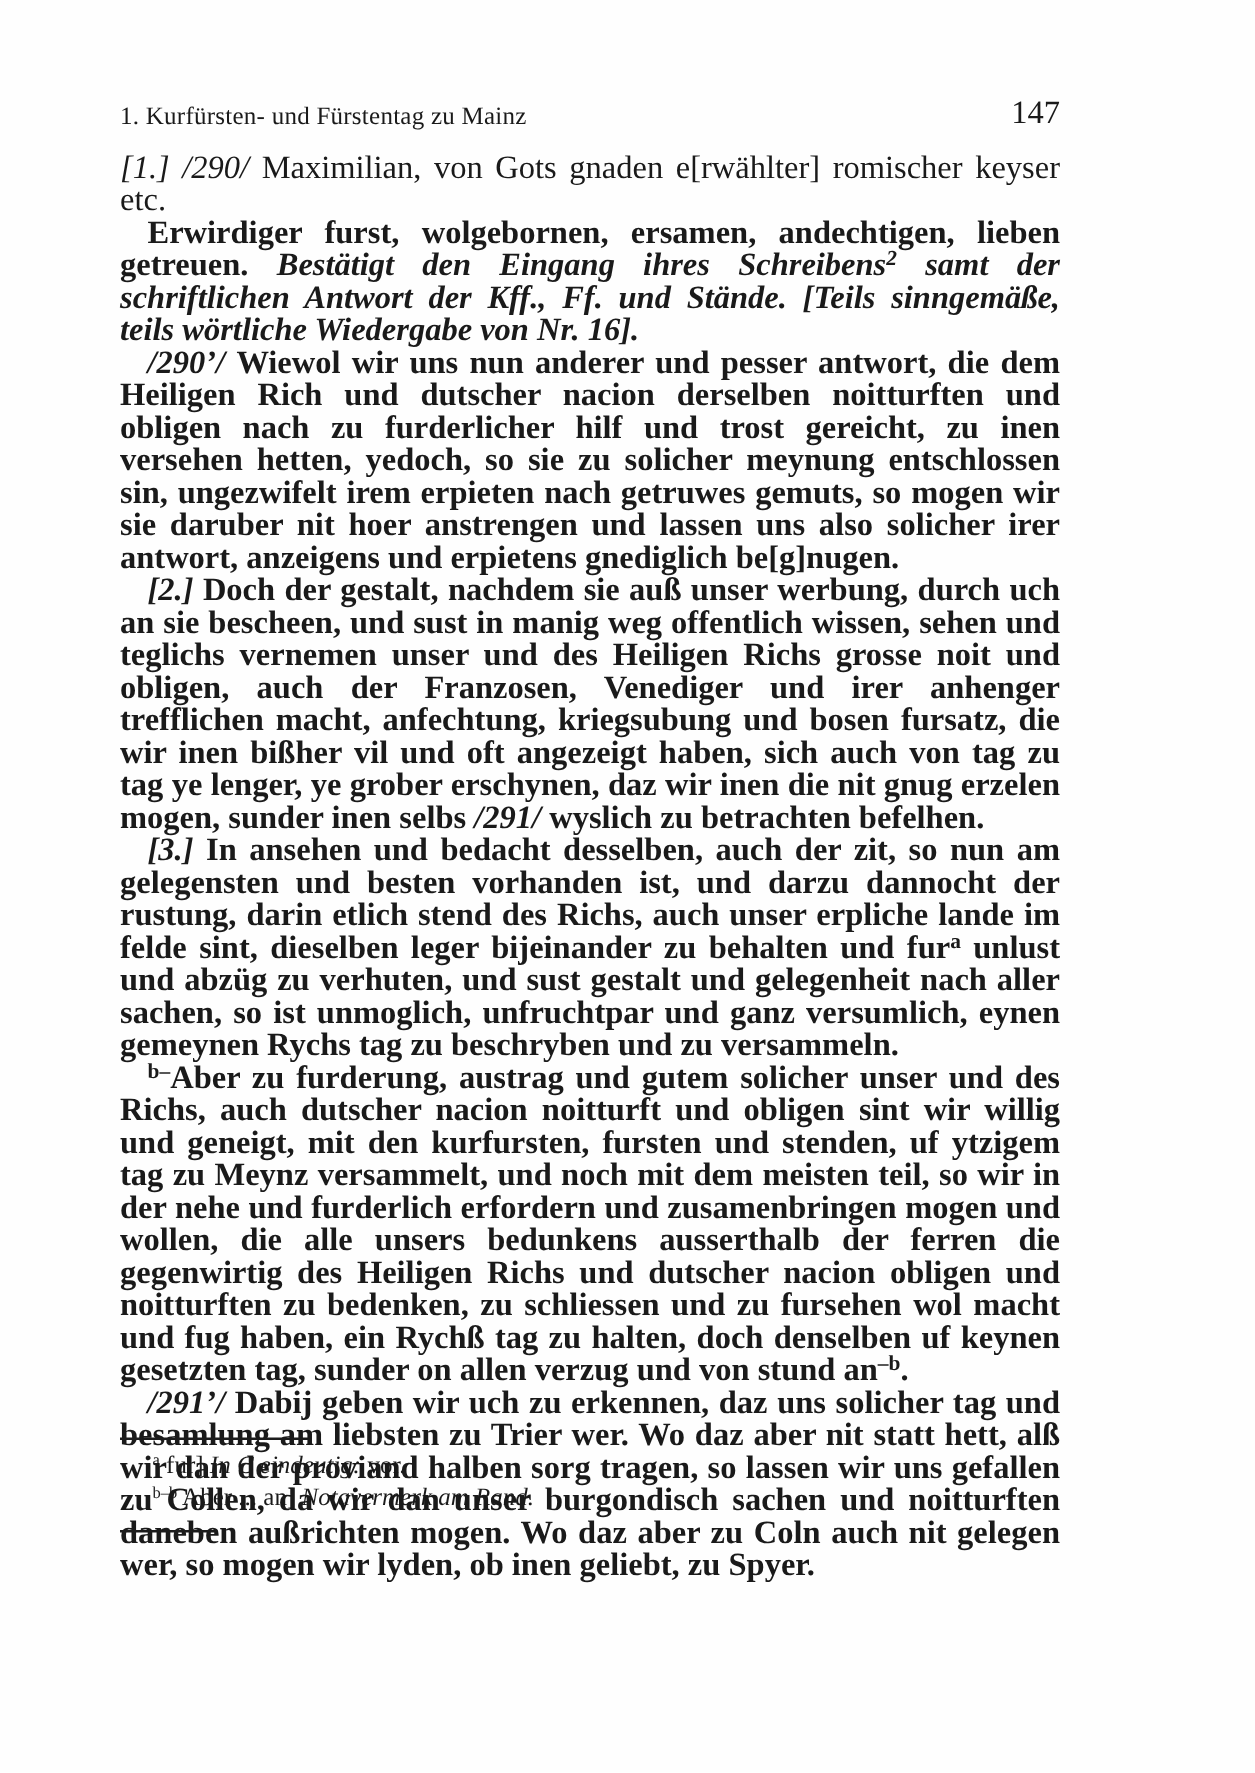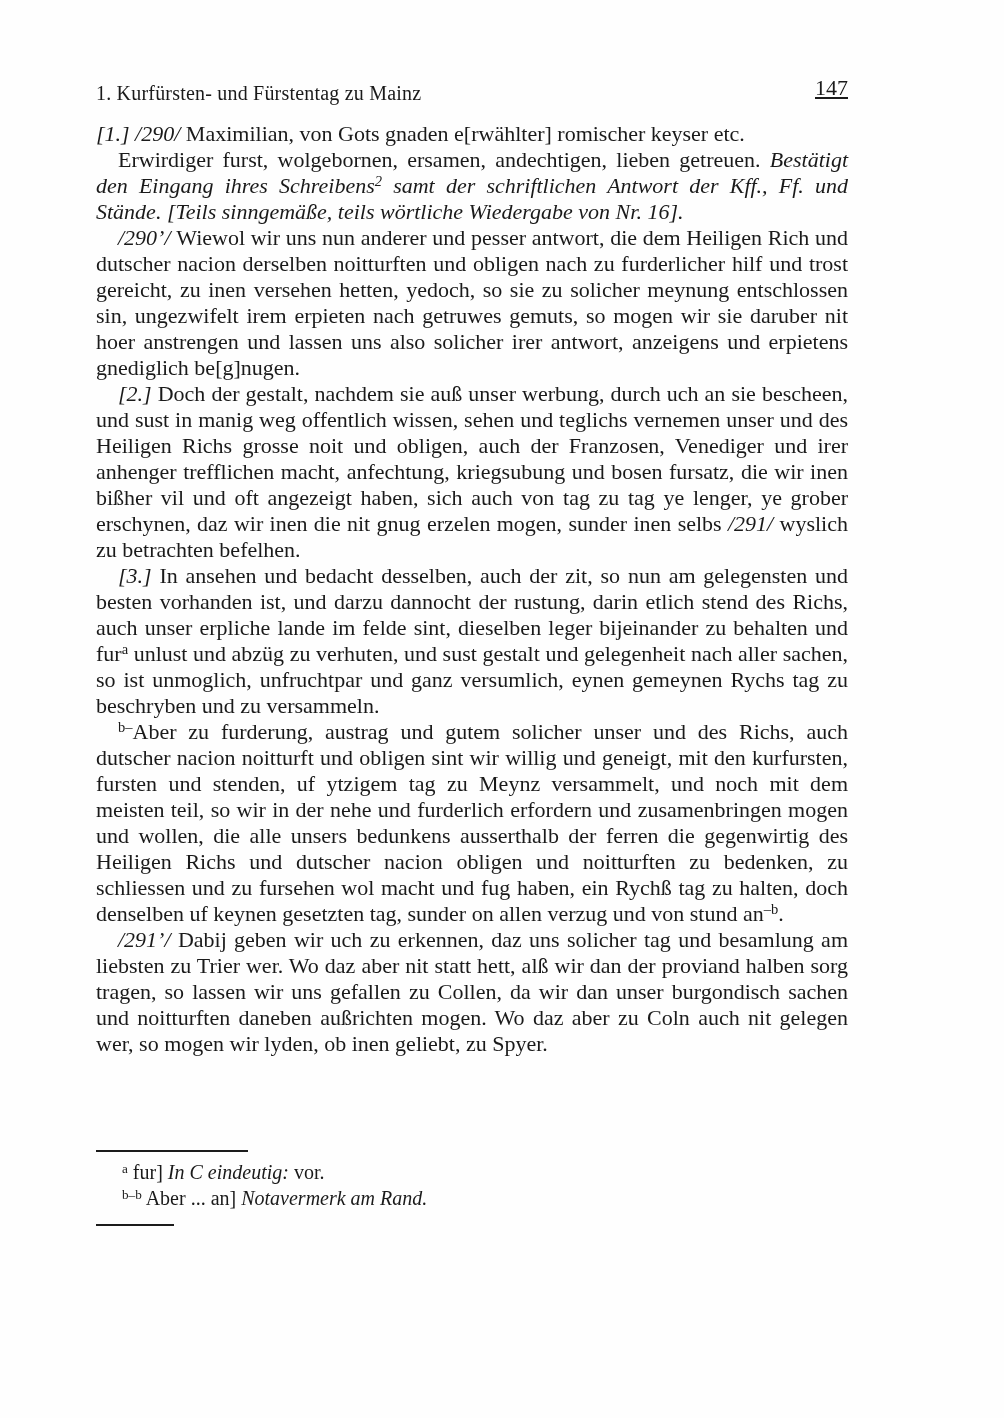--- a/index.html
+++ b/index.html
@@ -26,35 +26,34 @@
   .head-title {
     display: block;
     text-align: left;
     font-size: 20px;
     letter-spacing: 0.2px;
   }
   .page-num {
     position: absolute;
     right: 0;
     top: -7px;
-    font-size: 22px;
-    text-decoration: underline;
+    font-size: 26px;
   }
   .body-text {
     position: absolute;
     left: 96px;
     top: 121px;
     width: 752px;
-    font-size: 22px;
+    font-size: 26px;
     line-height: 26px;
     text-align: justify;
     hyphens: none;
   }
   .body-text p { margin: 0; }
-  .body-text p.indent { text-indent: 22px; }
+  .body-text p.indent { text-indent: 22px; font-weight: bold; }
   .it { font-style: italic; text-align: right; }
   .sup {
     font-size: 66%;
     line-height: 0;
     position: relative;
     top: -0.45em;
   }
   .footnotes {
     position: absolute;
     left: 96px;

